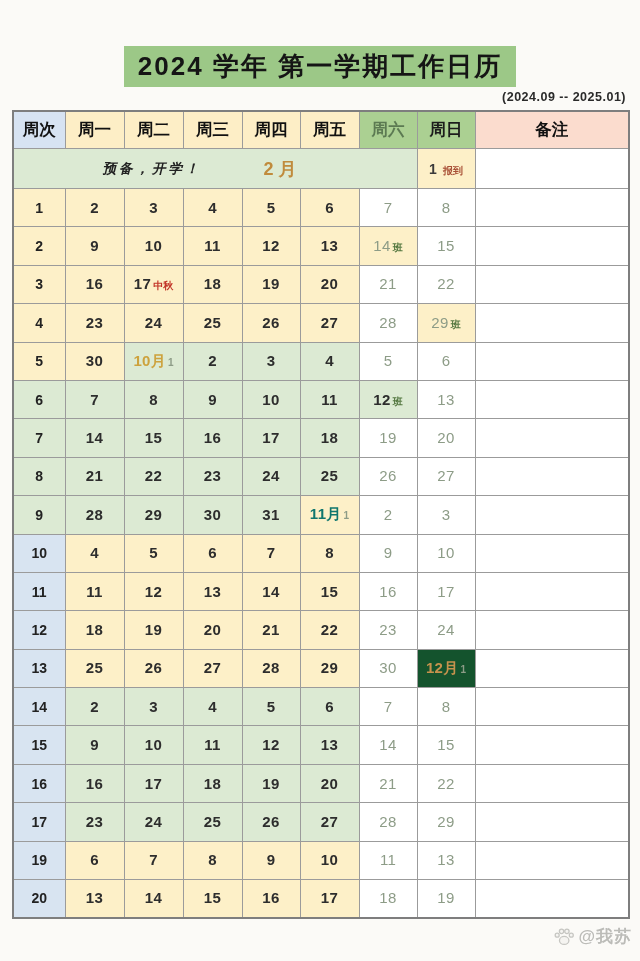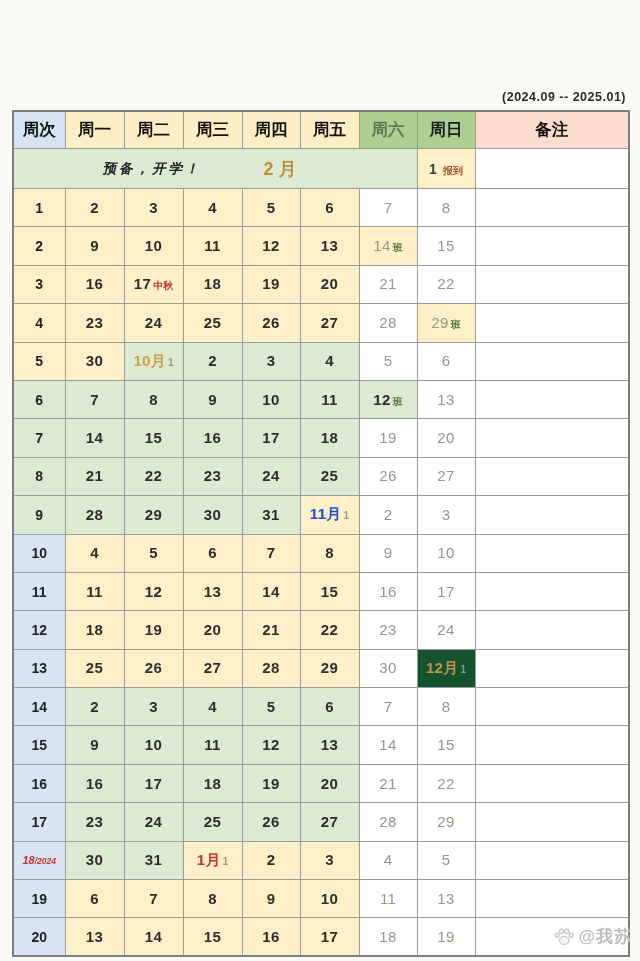--- a/index.html
+++ b/index.html
@@ -48,20 +48,23 @@
   .watermark{position:absolute;right:8px;bottom:13px;display:flex;align-items:center;gap:3px;
              color:#bcbcb8;font-weight:700;font-size:17px;letter-spacing:1px;
              text-shadow:0 0 2px #ffffff;}
   .watermark svg{display:block;opacity:.85;}
 </style>
 </head>
 <body>
 
 <div class="page">
 
+  <div class="titlewrap">
+    <span class="title">2024 学年  第一学期工作日历</span>
+  </div>
   <div class="subtitle">(2024.09 -- 2025.01)</div>
 
   <table class="cal">
     <colgroup>
       <col style="width:52px">
         <col style="width:59px">
         <col style="width:59px">
         <col style="width:59px">
       <col style="width:58px">
         <col style="width:59px">
@@ -180,21 +183,21 @@
           <td style="background: rgb(255, 255, 255);"><span class="d thin" style="color: rgb(141, 156, 135);">26</span></td>
           <td style="background: rgb(255, 255, 255);"><span class="d thin" style="color: rgb(141, 156, 135);">27</span></td>
           <td class="note"></td>
         </tr>
         <tr class="wkrow">
           <td class="wkno" style="background: rgb(220, 234, 211);"><span>9</span></td>
           <td style="background: rgb(220, 234, 211);"><span class="d" style="color: rgb(45, 45, 45);">28</span></td>
           <td style="background: rgb(220, 234, 211);"><span class="d" style="color: rgb(45, 45, 45);">29</span></td>
           <td style="background: rgb(220, 234, 211);"><span class="d" style="color: rgb(45, 45, 45);">30</span></td>
           <td style="background: rgb(220, 234, 211);"><span class="d" style="color: rgb(45, 45, 45);">31</span></td>
-          <td style="background: rgb(253, 240, 200);"><span class="d" style="color: #1d4ed8;">11月</span><span class="sfx" style="color: rgb(141, 156, 135);">1</span></td>
+          <td style="background: rgb(253, 240, 200);"><span class="d" style="color: #0f766e;">11月</span><span class="sfx" style="color: rgb(141, 156, 135);">1</span></td>
           <td style="background: rgb(255, 255, 255);"><span class="d thin" style="color: rgb(141, 156, 135);">2</span></td>
           <td style="background: rgb(255, 255, 255);"><span class="d thin" style="color: rgb(141, 156, 135);">3</span></td>
           <td class="note"></td>
         </tr>
         <tr class="wkrow">
           <td class="wkno" style="background: rgb(216, 228, 241);"><span>10</span></td>
           <td style="background: rgb(253, 240, 200);"><span class="d" style="color: rgb(45, 45, 45);">4</span></td>
           <td style="background: rgb(253, 240, 200);"><span class="d" style="color: rgb(45, 45, 45);">5</span></td>
           <td style="background: rgb(253, 240, 200);"><span class="d" style="color: rgb(45, 45, 45);">6</span></td>
           <td style="background: rgb(253, 240, 200);"><span class="d" style="color: rgb(45, 45, 45);">7</span></td>
@@ -271,31 +274,20 @@
         </tr>
         <tr class="wkrow">
           <td class="wkno" style="background: rgb(216, 228, 241);"><span>17</span></td>
           <td style="background: rgb(220, 234, 211);"><span class="d" style="color: rgb(45, 45, 45);">23</span></td>
           <td style="background: rgb(220, 234, 211);"><span class="d" style="color: rgb(45, 45, 45);">24</span></td>
           <td style="background: rgb(220, 234, 211);"><span class="d" style="color: rgb(45, 45, 45);">25</span></td>
           <td style="background: rgb(220, 234, 211);"><span class="d" style="color: rgb(45, 45, 45);">26</span></td>
           <td style="background: rgb(220, 234, 211);"><span class="d" style="color: rgb(45, 45, 45);">27</span></td>
           <td style="background: rgb(255, 255, 255);"><span class="d thin" style="color: rgb(141, 156, 135);">28</span></td>
           <td style="background: rgb(255, 255, 255);"><span class="d thin" style="color: rgb(141, 156, 135);">29</span></td>
-          <td class="note"></td>
-        </tr>
-        <tr class="wkrow">
-          <td class="wkno hand" style="background: rgb(216, 228, 241); color: rgb(194, 53, 41);"><span>18</span><span class="wsfx">/2024</span></td>
-          <td style="background: rgb(220, 234, 211);"><span class="d" style="color: rgb(45, 45, 45);">30</span></td>
-          <td style="background: rgb(220, 234, 211);"><span class="d" style="color: rgb(45, 45, 45);">31</span></td>
-          <td style="background: rgb(253, 240, 200);"><span class="d" style="color: rgb(194, 53, 41);">1月</span><span class="sfx" style="color: rgb(141, 156, 135);">1</span></td>
-          <td style="background: rgb(253, 240, 200);"><span class="d" style="color: rgb(45, 45, 45);">2</span></td>
-          <td style="background: rgb(253, 240, 200);"><span class="d" style="color: rgb(45, 45, 45);">3</span></td>
-          <td style="background: rgb(255, 255, 255);"><span class="d thin" style="color: rgb(141, 156, 135);">4</span></td>
-          <td style="background: rgb(255, 255, 255);"><span class="d thin" style="color: rgb(141, 156, 135);">5</span></td>
           <td class="note"></td>
         </tr>
         <tr class="wkrow">
           <td class="wkno" style="background: rgb(216, 228, 241);"><span>19</span></td>
           <td style="background: rgb(253, 240, 200);"><span class="d" style="color: rgb(45, 45, 45);">6</span></td>
           <td style="background: rgb(253, 240, 200);"><span class="d" style="color: rgb(45, 45, 45);">7</span></td>
           <td style="background: rgb(253, 240, 200);"><span class="d" style="color: rgb(45, 45, 45);">8</span></td>
           <td style="background: rgb(253, 240, 200);"><span class="d" style="color: rgb(45, 45, 45);">9</span></td>
           <td style="background: rgb(253, 240, 200);"><span class="d" style="color: rgb(45, 45, 45);">10</span></td>
           <td style="background: rgb(255, 255, 255);"><span class="d thin" style="color: rgb(141, 156, 135);">11</span></td>

